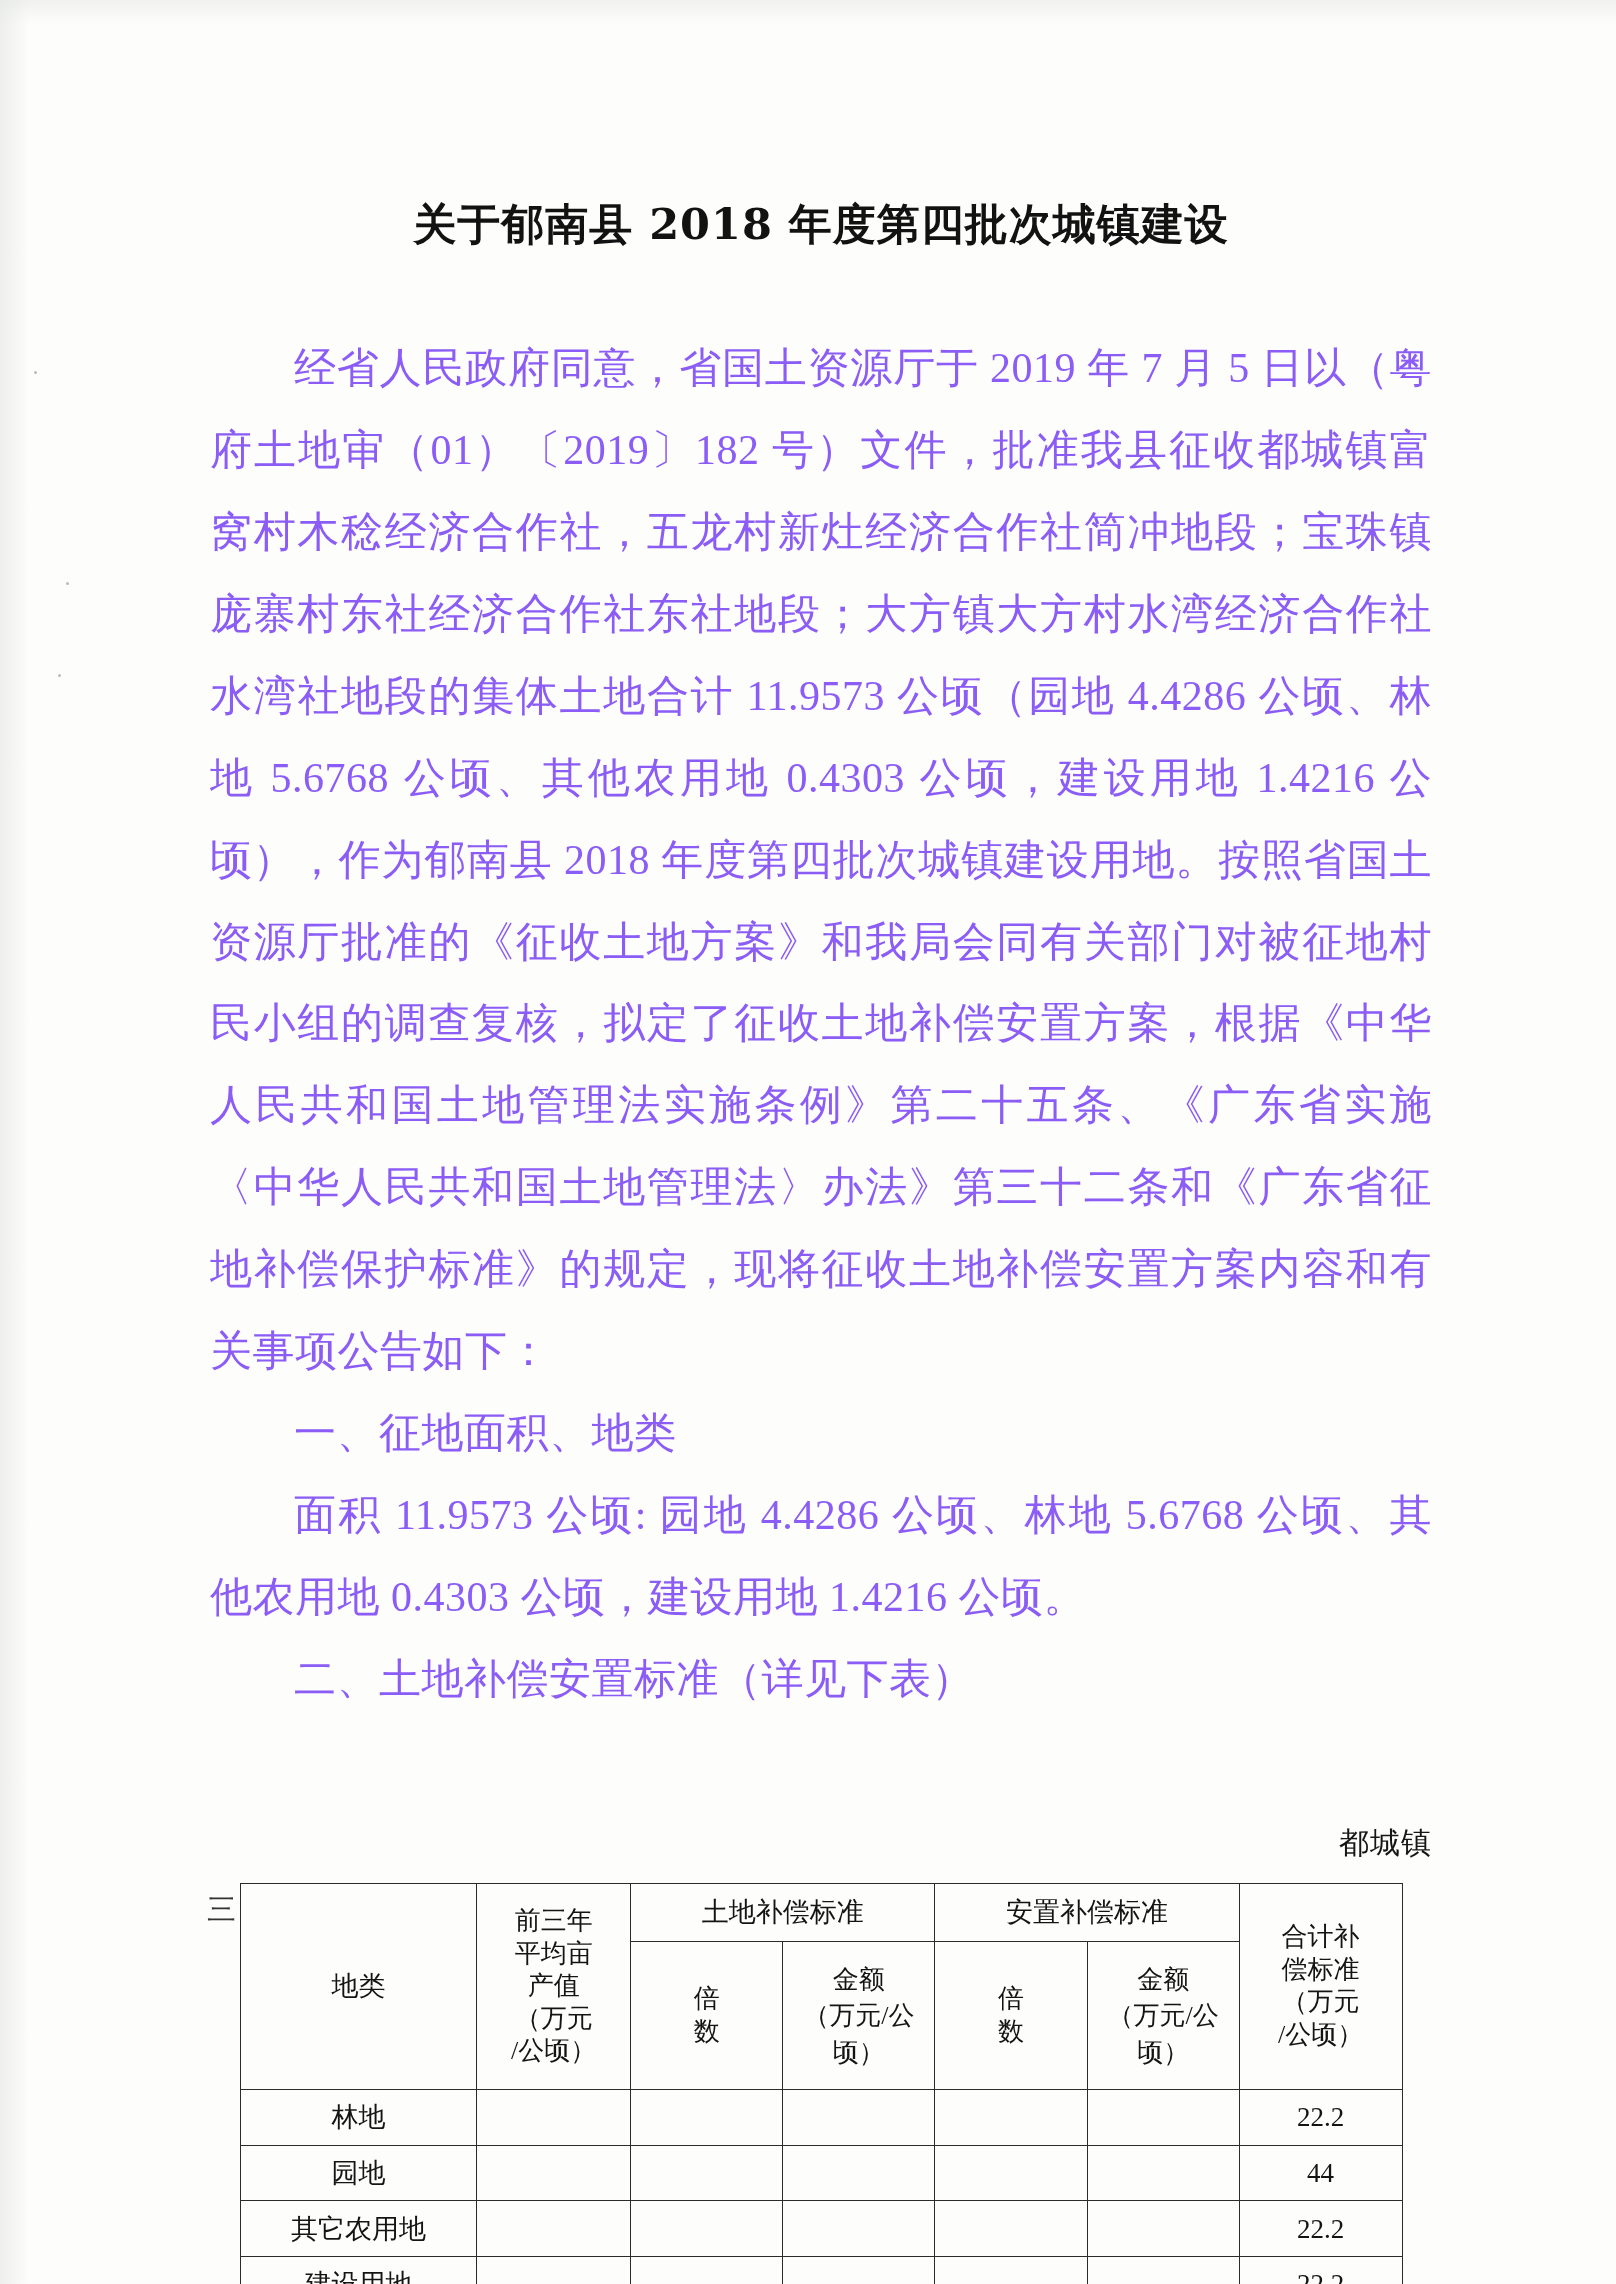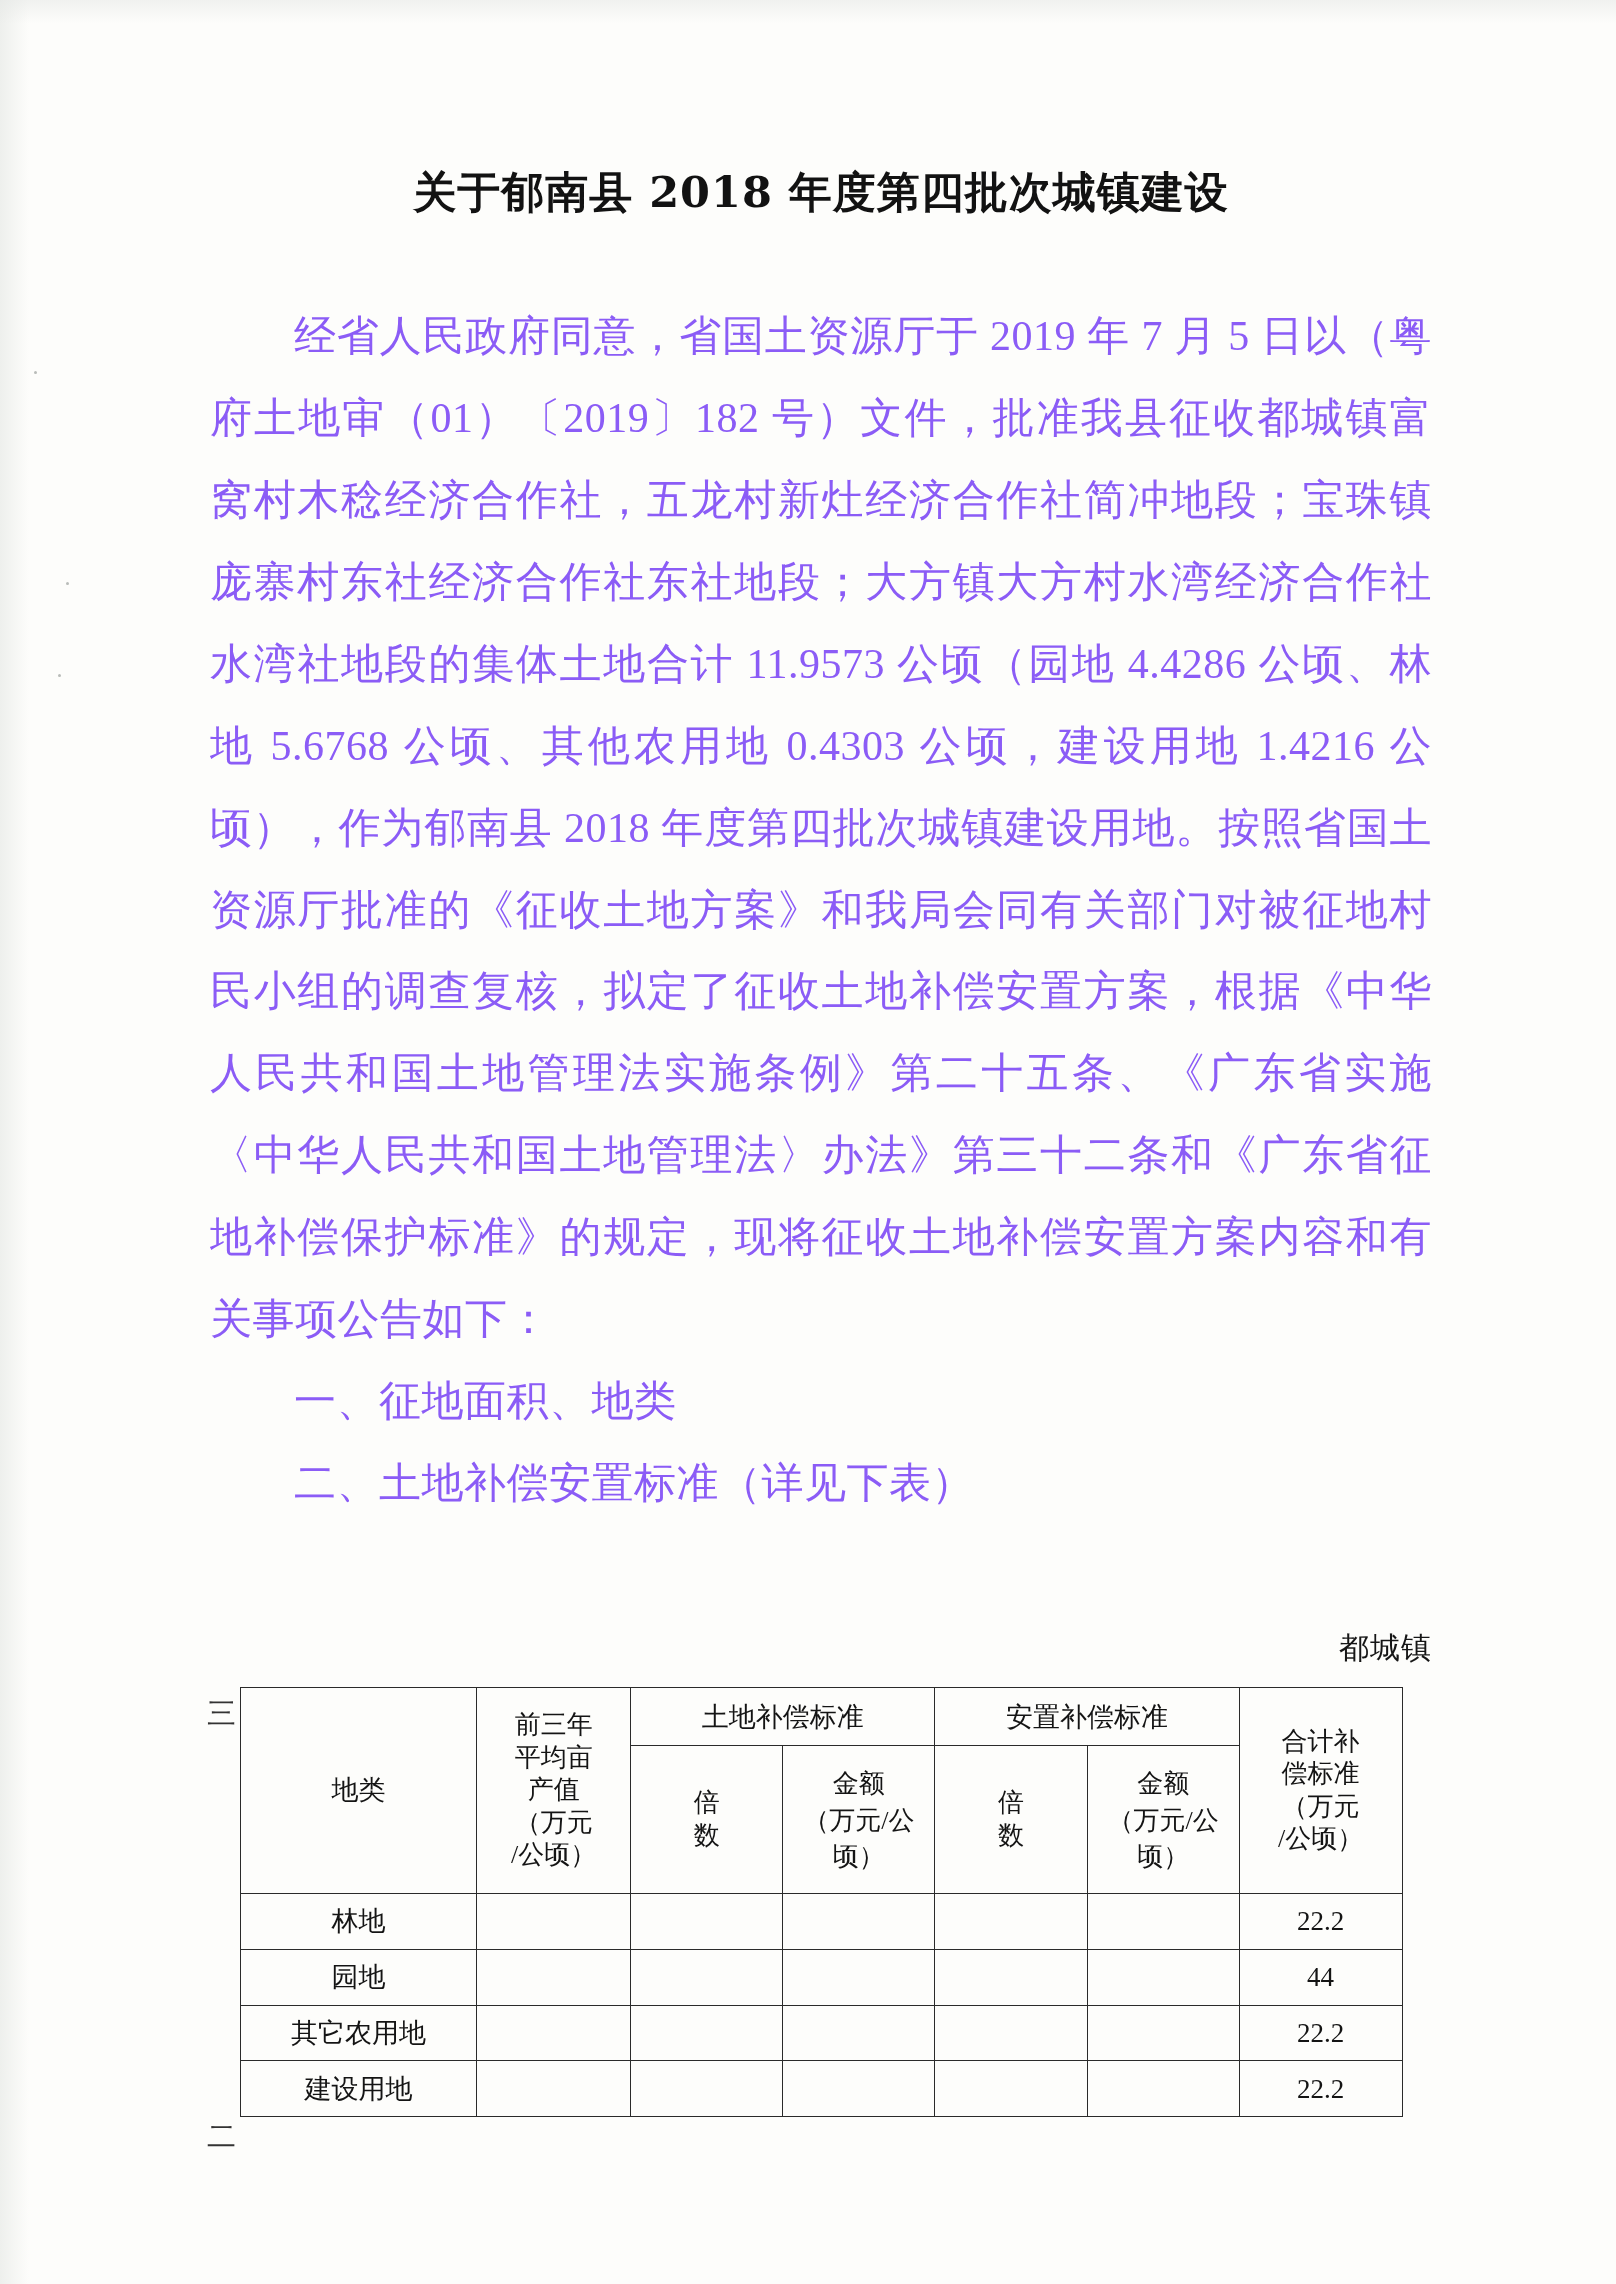--- a/index.html
+++ b/index.html
@@ -48,20 +48,21 @@
     font-weight: bold;
     font-size: 43px;
     line-height: 1.45;
     text-align: center;
     margin: 0;
     letter-spacing: 1px;
     color: #121212;
   }
   h1.doc-title .line {
     display: block;
+    margin-top: 32px;
   }
   .body-text {
     margin-top: 73px;
     font-size: 42px;
     line-height: 1.95;
     text-align: justify;
     color: #8b5cf6;
     letter-spacing: 0.5px;
   }
   .para {
@@ -144,20 +145,21 @@
 
   <div class="content">
 
     <h1 class="doc-title">
       <span class="line">关于郁南县 2018 年度第四批次城镇建设</span>
     </h1>
 
     <div class="body-text">
       <p class="para">经省人民政府同意，省国土资源厅于 2019 年 7 月 5 日以（粤府土地审（01）〔2019〕182 号）文件，批准我县征收都城镇富窝村木稔经济合作社，五龙村新灶经济合作社简冲地段；宝珠镇庞寨村东社经济合作社东社地段；大方镇大方村水湾经济合作社水湾社地段的集体土地合计 11.9573 公顷（园地 4.4286 公顷、林地 5.6768 公顷、其他农用地 0.4303 公顷，建设用地 1.4216 公顷），作为郁南县 2018 年度第四批次城镇建设用地。按照省国土资源厅批准的《征收土地方案》和我局会同有关部门对被征地村民小组的调查复核，拟定了征收土地补偿安置方案，根据《中华人民共和国土地管理法实施条例》第二十五条、《广东省实施〈中华人民共和国土地管理法〉办法》第三十二条和《广东省征地补偿保护标准》的规定，现将征收土地补偿安置方案内容和有关事项公告如下：</p>
       <p class="section-head">一、征地面积、地类</p>
+      <p class="para">面积 11.9573 公顷: 园地 4.4286 公顷、林地 5.6768 公顷、其他农用地 0.4303 公顷，建设用地 1.4216 公顷。</p>
       <p class="section-head">二、土地补偿安置标准（详见下表）</p>
     </div>
 
     <div class="table-caption">都城镇</div>
 
     <div style="position:relative;">
       <span class="bracket" style="left:-2.9px; top:6.8px;">三</span>
       <span class="bracket" style="left:-2.9px; top:430px;">二</span>
 
       <table class="comp-table">

